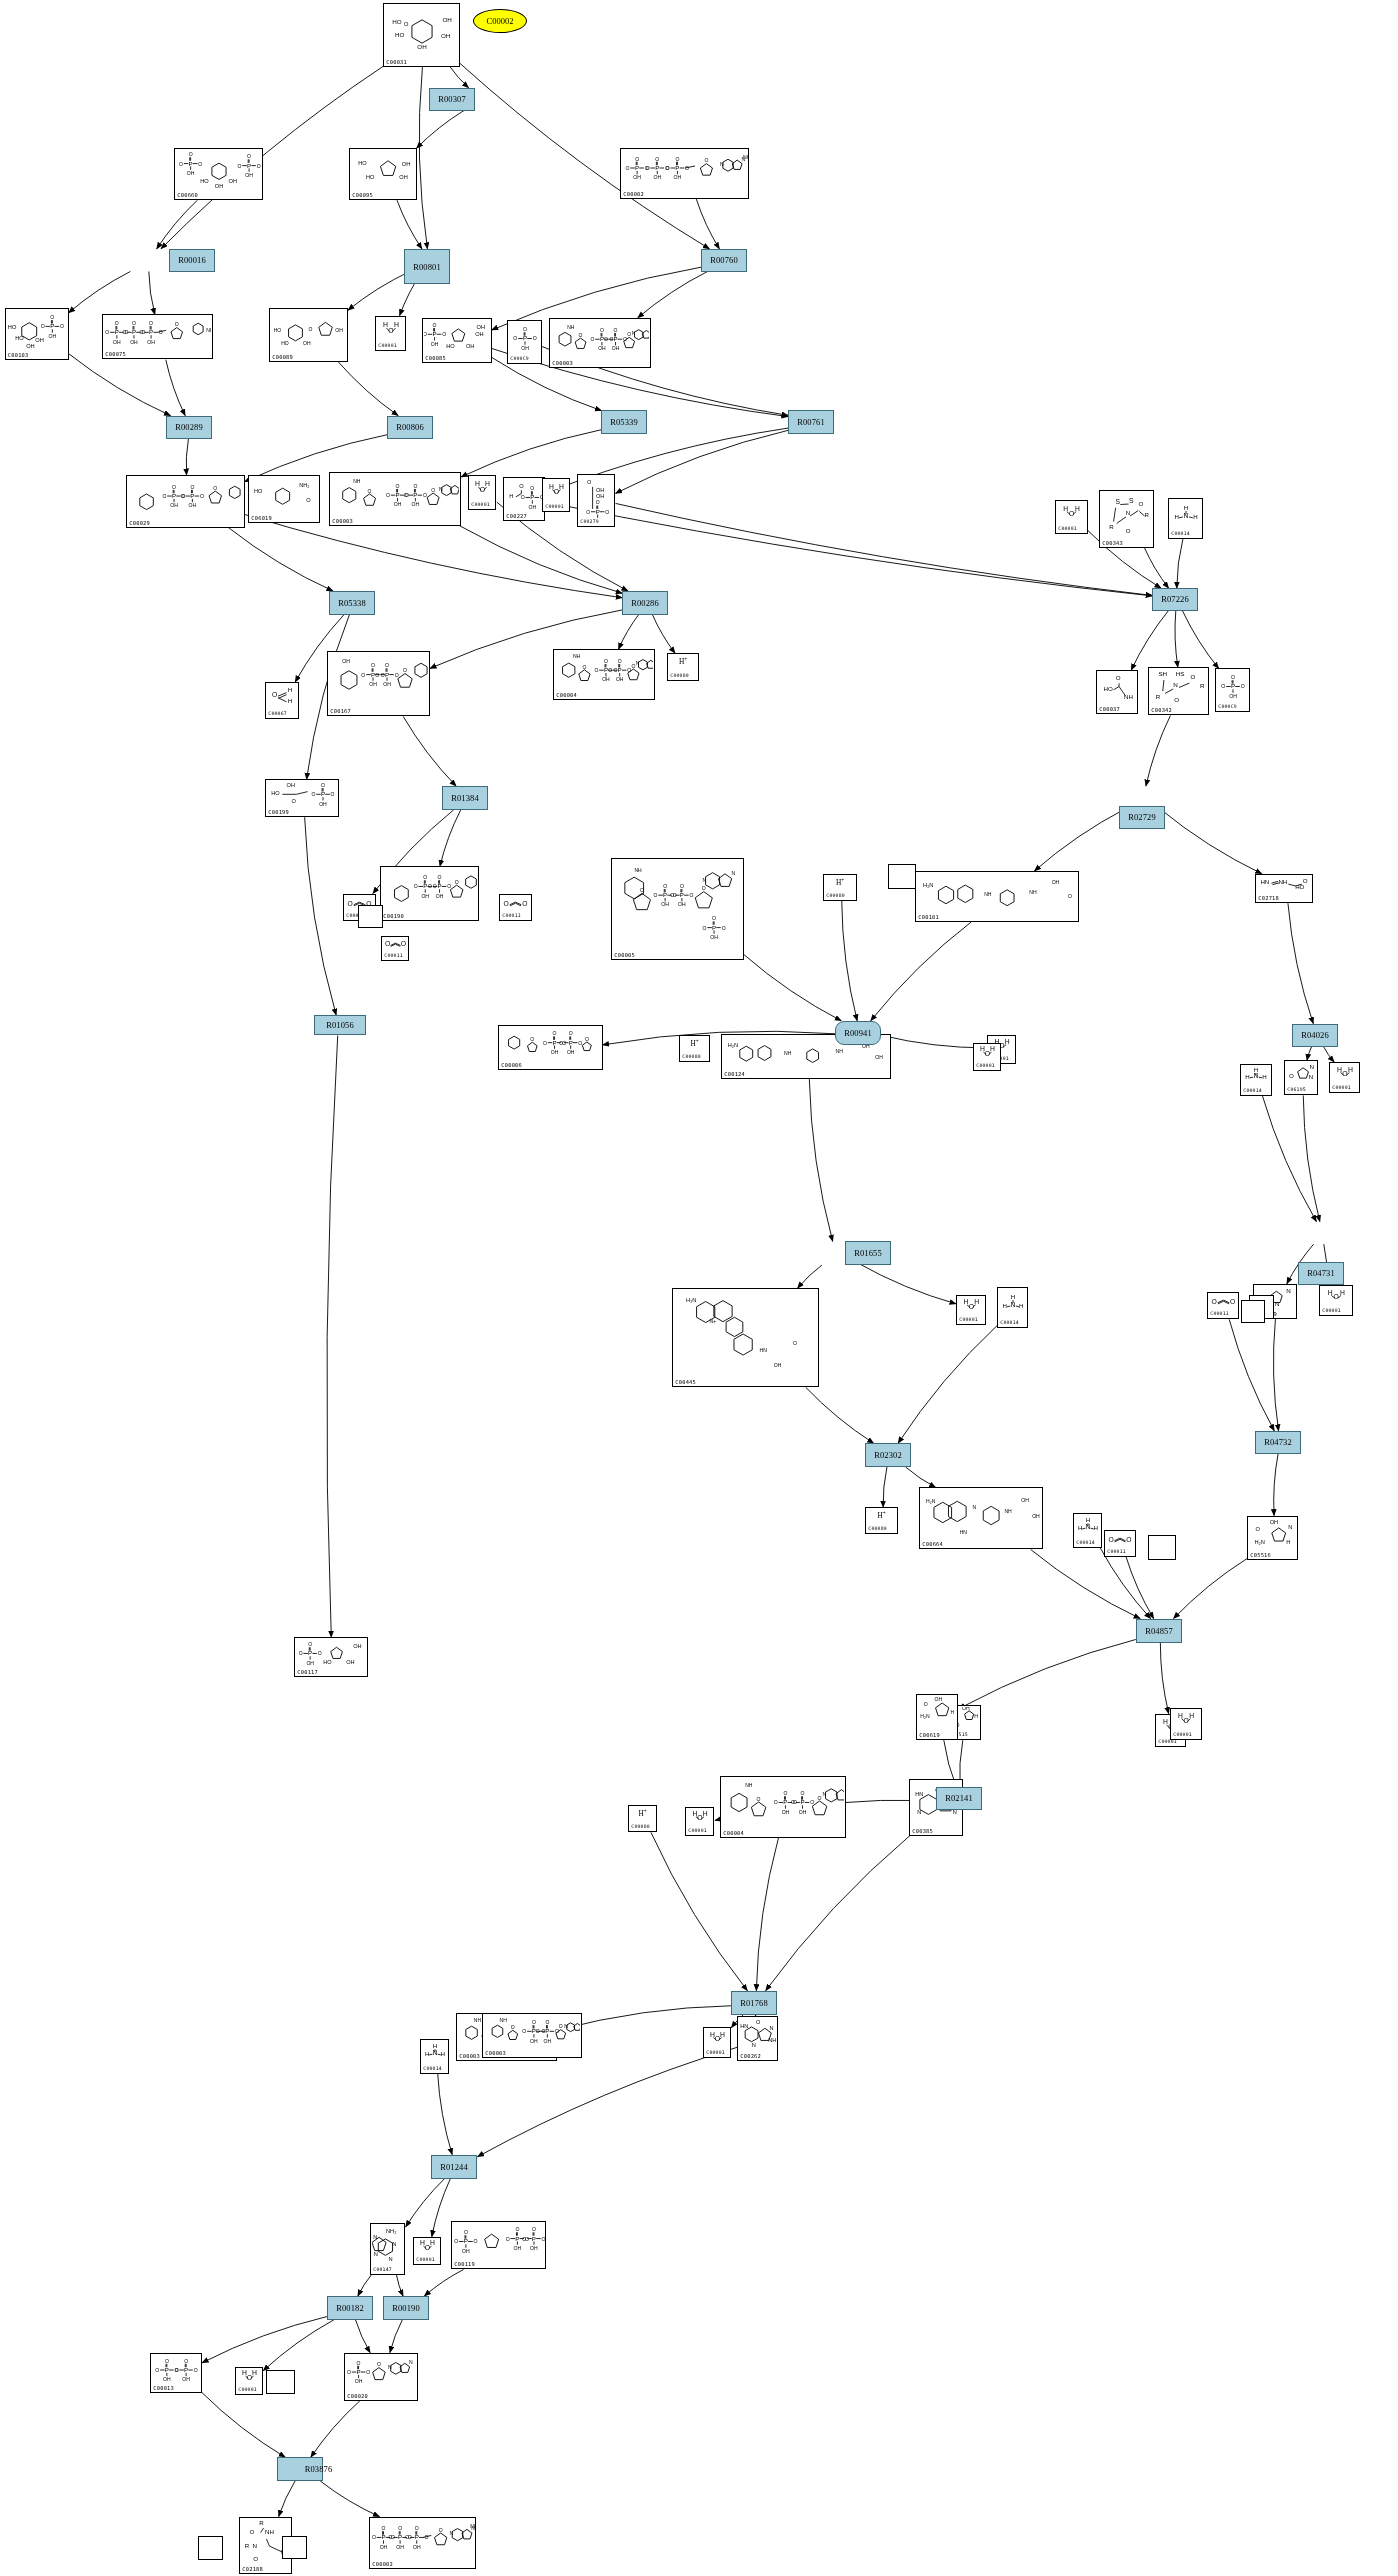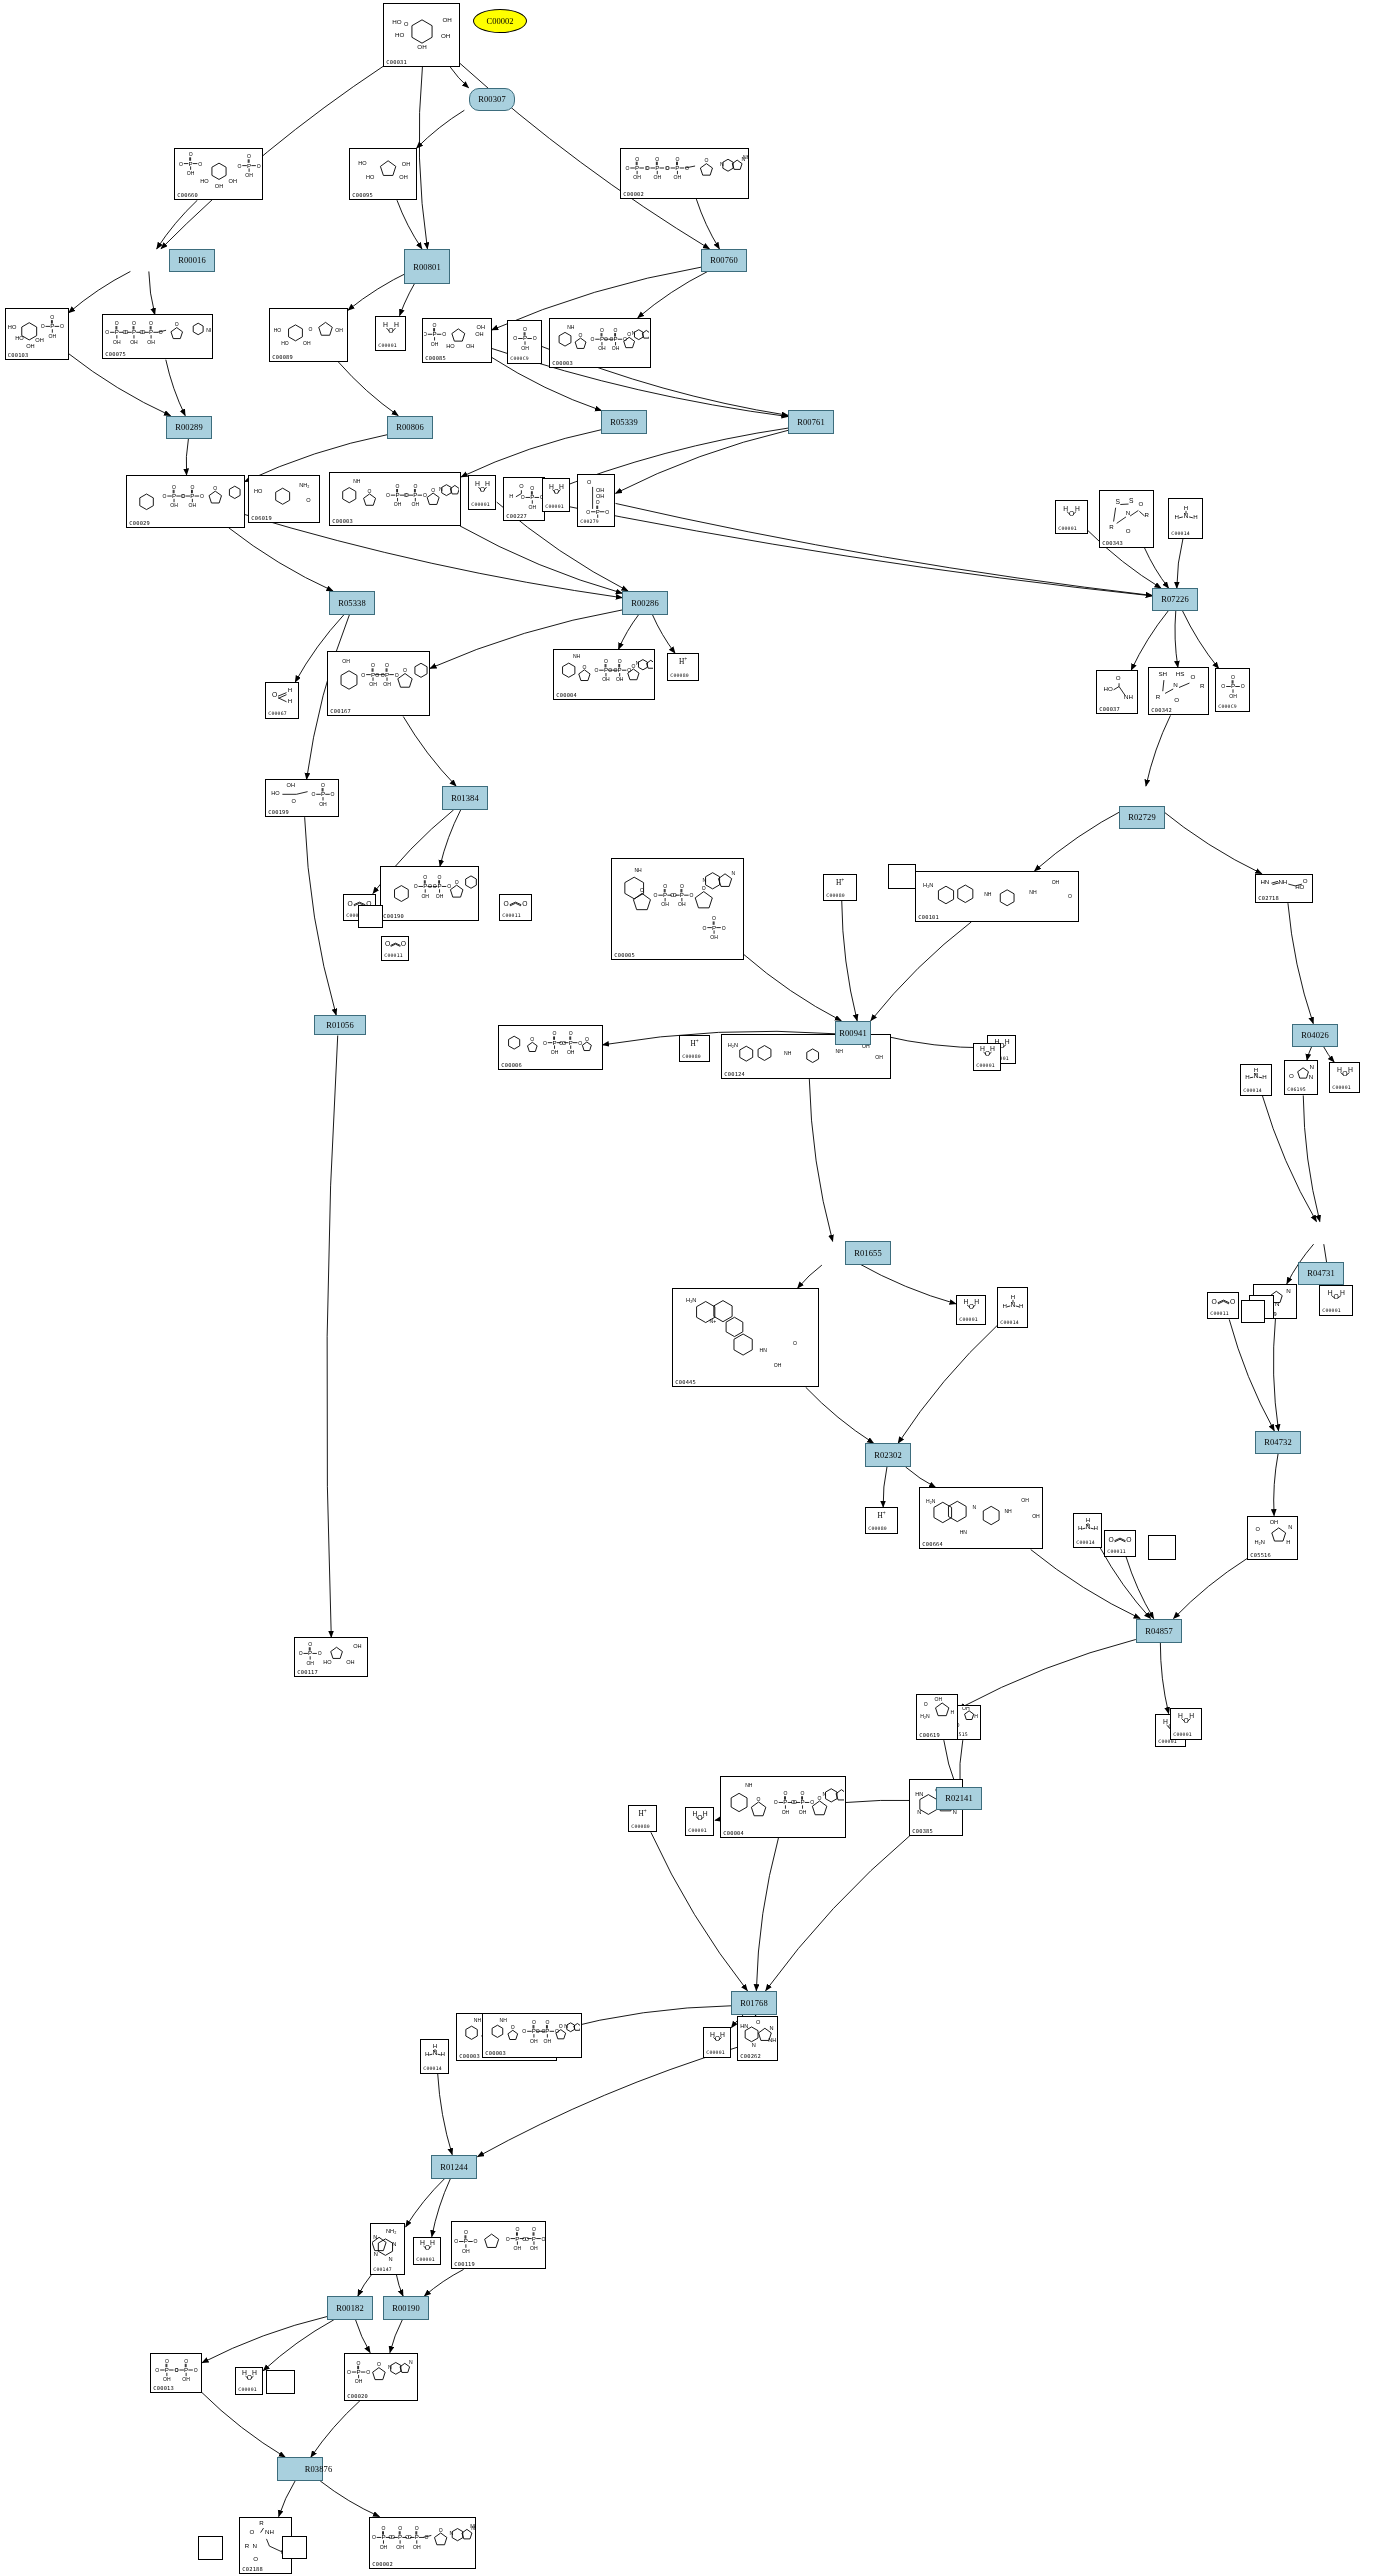--- a/index.html
+++ b/index.html
@@ -1641,36 +1641,36 @@
             <text x="22" y="18.6" font-family="Liberation Sans, sans-serif" font-size="12" text-anchor="middle" fill="#000">O</text>
             <line x1="14.96" y1="12.6" x2="19.8" y2="16.8" stroke="#000" stroke-width="1.5"></line>
             <line x1="29.040000000000003" y1="12.6" x2="24.200000000000003" y2="16.8" stroke="#000" stroke-width="1.5"></line>
           </svg>
         </div>
         <div class="cid">C00001</div>
       </div>
       <div class="cpd tiny" style="left: 1249px; top: 1295px; width: 25.4px; height: 24px;"></div>
       <div class="cpd tiny" style="left: 282px; top: 2536px; width: 25.4px; height: 22.6px;"></div>
       <div class="cpd tiny" style="left: 1241px; top: 1300px; width: 24px; height: 22.6px;"></div>
-      <div class="rxn" style="left: 469px; top: 88px; width: 46px; height: 22.6px; border-radius: 10px;">R00307</div>
+      <div class="rxn" style="left: 429px; top: 88px; width: 46px; height: 22.6px;">R00307</div>
       <div class="rxn" style="left: 124px; top: 249px; width: 46px; height: 22.6px; margin-left: 45px;">R00016</div>
       <div class="rxn" style="left: 404px; top: 249px; width: 46px; height: 35px;">R00801</div>
       <div class="rxn" style="left: 701px; top: 249px; width: 46px; height: 22.6px;">R00760</div>
       <div class="rxn" style="left: 166px; top: 416px; width: 46px; height: 22.6px;">R00289</div>
       <div class="rxn" style="left: 387px; top: 416px; width: 46px; height: 22.6px;">R00806</div>
       <div class="rxn" style="left: 601px; top: 410px; width: 46px; height: 24px;">R05339</div>
       <div class="rxn" style="left: 788px; top: 410px; width: 46px; height: 24px;">R00761</div>
       <div class="rxn" style="left: 1152px; top: 588px; width: 46px; height: 22.6px;">R07226</div>
       <div class="rxn" style="left: 329px; top: 591px; width: 46px; height: 24px;">R05338</div>
       <div class="rxn" style="left: 622px; top: 591px; width: 46px; height: 24px;">R00286</div>
       <div class="rxn" style="left: 1119px; top: 786px; width: 46px; height: 22.6px; margin-top: 20px;">R02729</div>
       <div class="rxn" style="left: 442px; top: 786px; width: 46px; height: 24px;">R01384</div>
       <div class="rxn" style="left: 1292px; top: 1024px; width: 46px; height: 22.6px;">R04026</div>
       <div class="rxn" style="left: 314px; top: 1015px; width: 52px; height: 20.4px;">R01056</div>
-      <div class="rxn" style="left: 835px; top: 1021px; width: 36px; height: 24px;">R00941</div>
+      <div class="rxn" style="left: 835px; top: 1021px; width: 46px; height: 24px; border-radius: 9px;">R00941</div>
       <div class="rxn" style="left: 1298px; top: 1222px; width: 46px; height: 22.6px; margin-top: 40px;">R04731</div>
       <div class="rxn" style="left: 845px; top: 1241px; width: 46px; height: 24px;">R01655</div>
       <div class="rxn" style="left: 1255px; top: 1431px; width: 46px; height: 22.6px;">R04732</div>
       <div class="rxn" style="left: 865px; top: 1443px; width: 46px; height: 24px;">R02302</div>
       <div class="rxn" style="left: 1136px; top: 1619px; width: 46px; height: 24px;">R04857</div>
       <div class="rxn" style="left: 936px; top: 1787px; width: 46px; height: 22.6px;">R02141</div>
       <div class="rxn" style="left: 731px; top: 1991px; width: 46px; height: 24px;">R01768</div>
       <div class="rxn" style="left: 431px; top: 2155px; width: 46px; height: 24px;">R01244</div>
       <div class="rxn" style="left: 327px; top: 2296px; width: 46px; height: 24px;">R00182</div>
       <div class="rxn" style="left: 383px; top: 2296px; width: 46px; height: 24px;">R00190</div>

